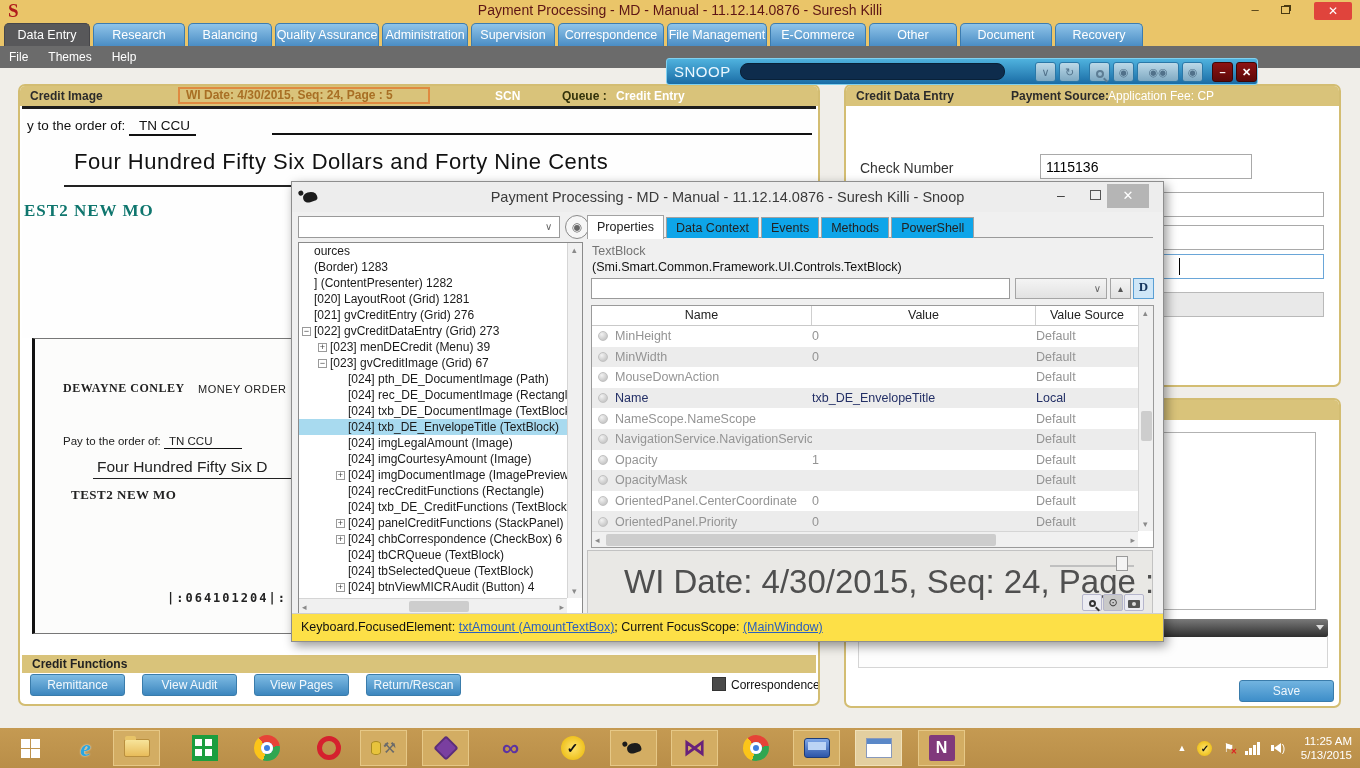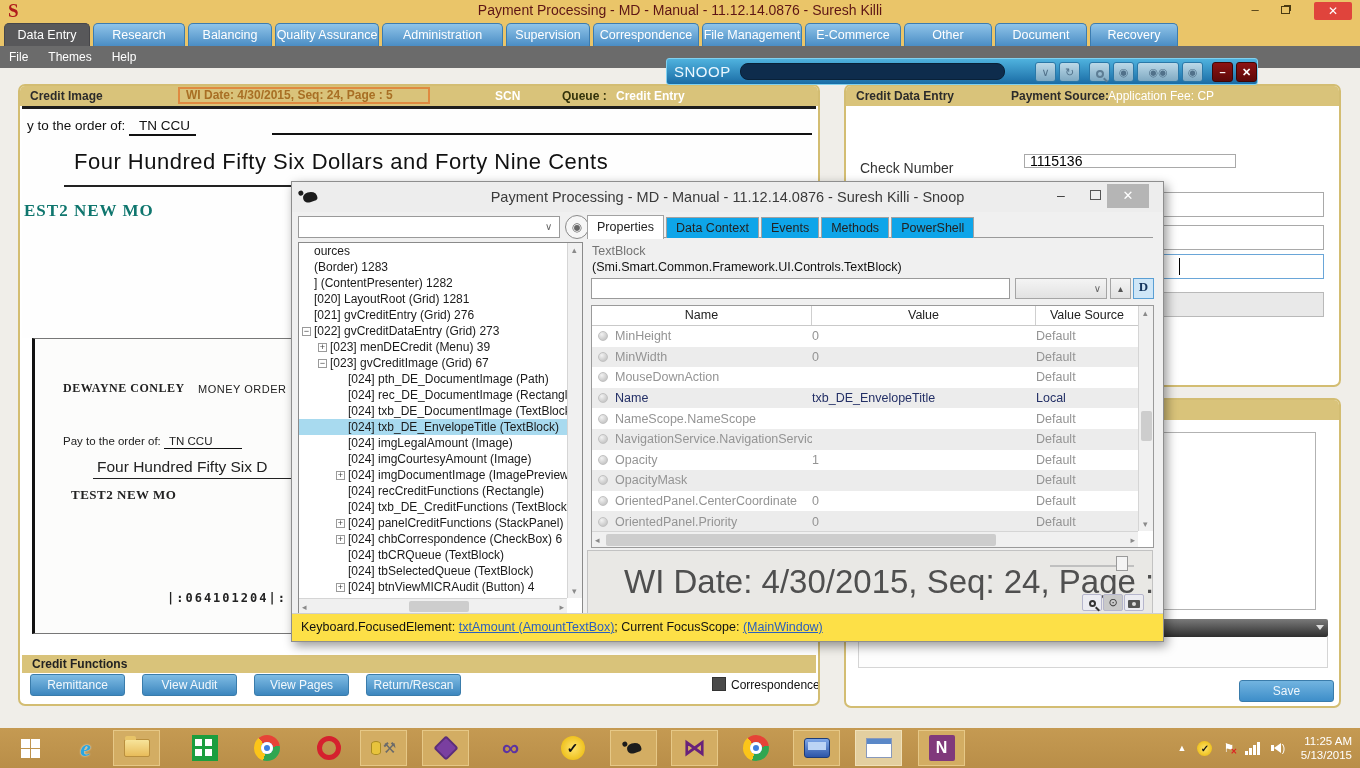--- a/index.html
+++ b/index.html
@@ -75,21 +75,21 @@
   .blue-btn { position:absolute; top:588px; width:95px; height:22px; border:1px solid #3a7cab; border-radius:3px;
               background:linear-gradient(#7fbce4,#3c86be); color:#f2f8fc; font-size:12px; text-align:center; line-height:20px; }
   #corr-check { position:absolute; left:692px; top:591px; width:14px; height:14px; background:#4a4a4a; border:1px solid #333; }
   #corr-label { position:absolute; left:711px; top:592px; font-size:12px; color:#111; }
 
   
   #cde-panel { left:844px; top:84px; width:497px; height:303px; }
   #cde-ps-label { position:absolute; left:165px; top:3px; color:#2b2b2b; }
   #cde-ps-value { position:absolute; left:262px; top:3px; color:#fff; font-weight:normal; }
   #cn-label { position:absolute; left:14px; top:74px; font-size:14px; color:#333; }
-  .cde-input { position:absolute; left:178px; height:14px; border:1px solid #a9a9a9; background:#fff; font-size:14px; padding:2px 5px; font-family:"Liberation Sans",sans-serif; }
+  .cde-input { position:absolute; left:194px; height:25px; border:1px solid #a9a9a9; background:#fff; font-size:14px; padding:2px 5px; font-family:"Liberation Sans",sans-serif; }
   #cn-input { top:68px; width:212px; }
   .ghost-input { position:absolute; left:178px; width:300px; height:25px; border:1px solid #a9a9a9; background:#fff; }
   #gi-2 { top:106px; } #gi-3 { top:139px; }
   #gi-focus { top:168px; border:1px solid #6aa6d8; }
   #gi-caret { position:absolute; left:154px; top:3px; width:1px; height:17px; background:#000; }
   #gi-gray { top:206px; background:#e9e9e9; border-color:#b9b9b9; }
 
   
   #notes-panel { left:844px; top:398px; width:497px; height:310px; }
   #notes-inner { position:absolute; left:12px; top:32px; width:458px; height:178px; background:#fff; border:1px solid #b2b2b2; }
@@ -222,21 +222,21 @@
     <div id="btn-min" class="winbtn">–</div>
     <div id="btn-restore" class="winbtn"><span class="rsq"></span></div>
     <div id="btn-close" class="winbtn">✕</div>
   </div>
 
   <div id="tabrow">
     <div class="tab active" style="width:86px">Data Entry</div>
     <div class="tab" style="width:92px">Research</div>
     <div class="tab" style="width:84px">Balancing</div>
     <div class="tab" style="width:104px">Quality Assurance</div>
-    <div class="tab" style="width:121px">Administration</div>
+    <div class="tab" style="width:86px">Administration</div>
     <div class="tab" style="width:84px">Supervision</div>
     <div class="tab" style="width:106px">Correspondence</div>
     <div class="tab" style="width:100px">File Management</div>
     <div class="tab" style="width:96px">E-Commerce</div>
     <div class="tab" style="width:88px">Other</div>
     <div class="tab" style="width:92px">Document</div>
     <div class="tab" style="width:88px">Recovery</div>
   </div>
 
   <div id="menubar">

